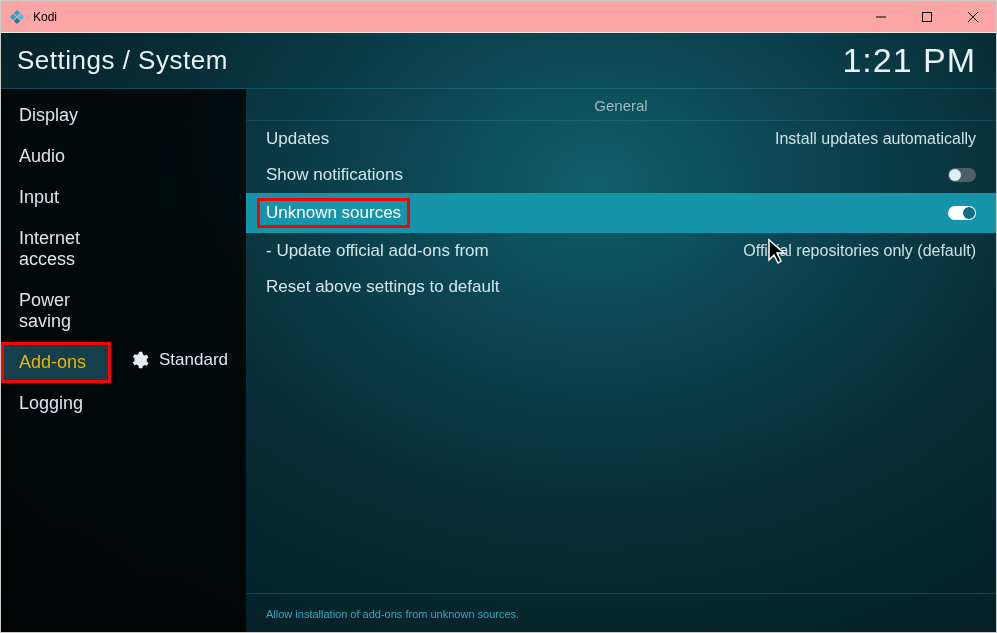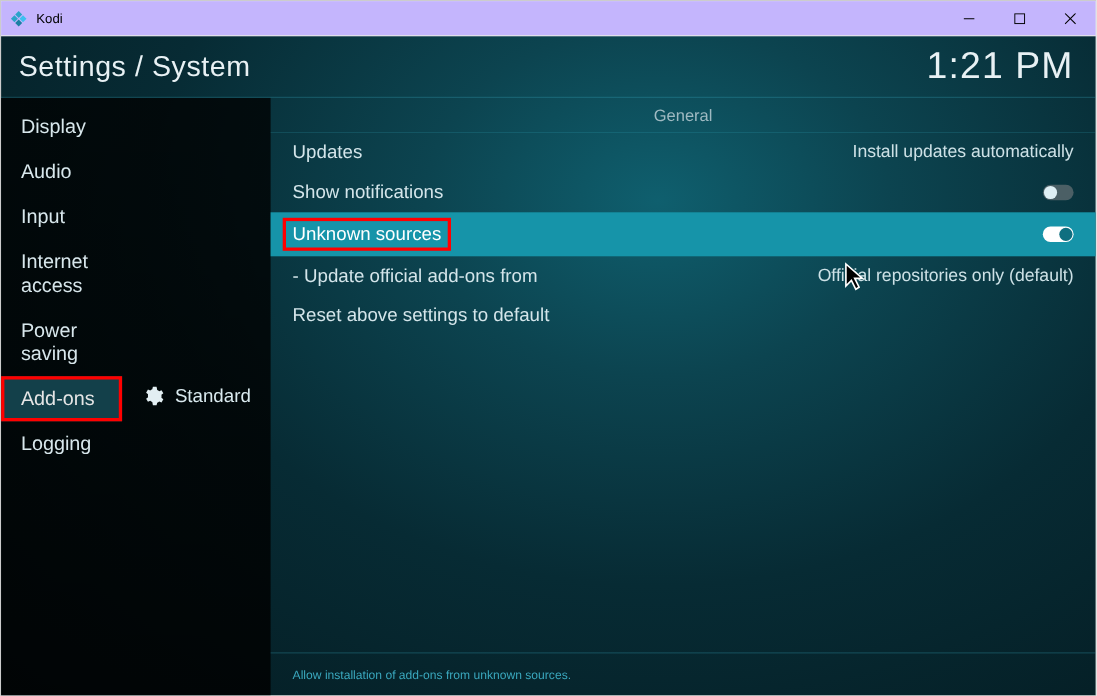--- a/index.html
+++ b/index.html
@@ -10,21 +10,21 @@
     }
     .window {
       width: 997px;
       height: 633px;
       background: #fff;
       position: relative;
       border: 1px solid #ccc;
     }
     .titlebar {
       height: 32px;
-      background: #c4b5fd;
+      background: #fca5a5;
       display: flex;
       align-items: center;
       border-bottom: 1px solid #e8e8e8;
     }
     .titlebar-icon {
       margin-left: 8px;
       margin-right: 8px;
       display: flex;
       align-items: center;
     }
@@ -97,21 +97,21 @@
     .sidebar-item {
       padding: 10px 18px;
       font-size: 18px;
       font-weight: 300;
       color: #d8e7ec;
       cursor: pointer;
       position: relative;
     }
     .sidebar-item.selected {
       background: #13404a;
-      color: #e5e5e5;
+      color: #eab308;
     }
     .sidebar-item.marked {
       outline: 3px solid #ff0000;
       outline-offset: -3px;
     }
     .sidebar-footer {
       display: flex;
       align-items: center;
       gap: 10px;
       padding: 14px 18px 16px 18px;

